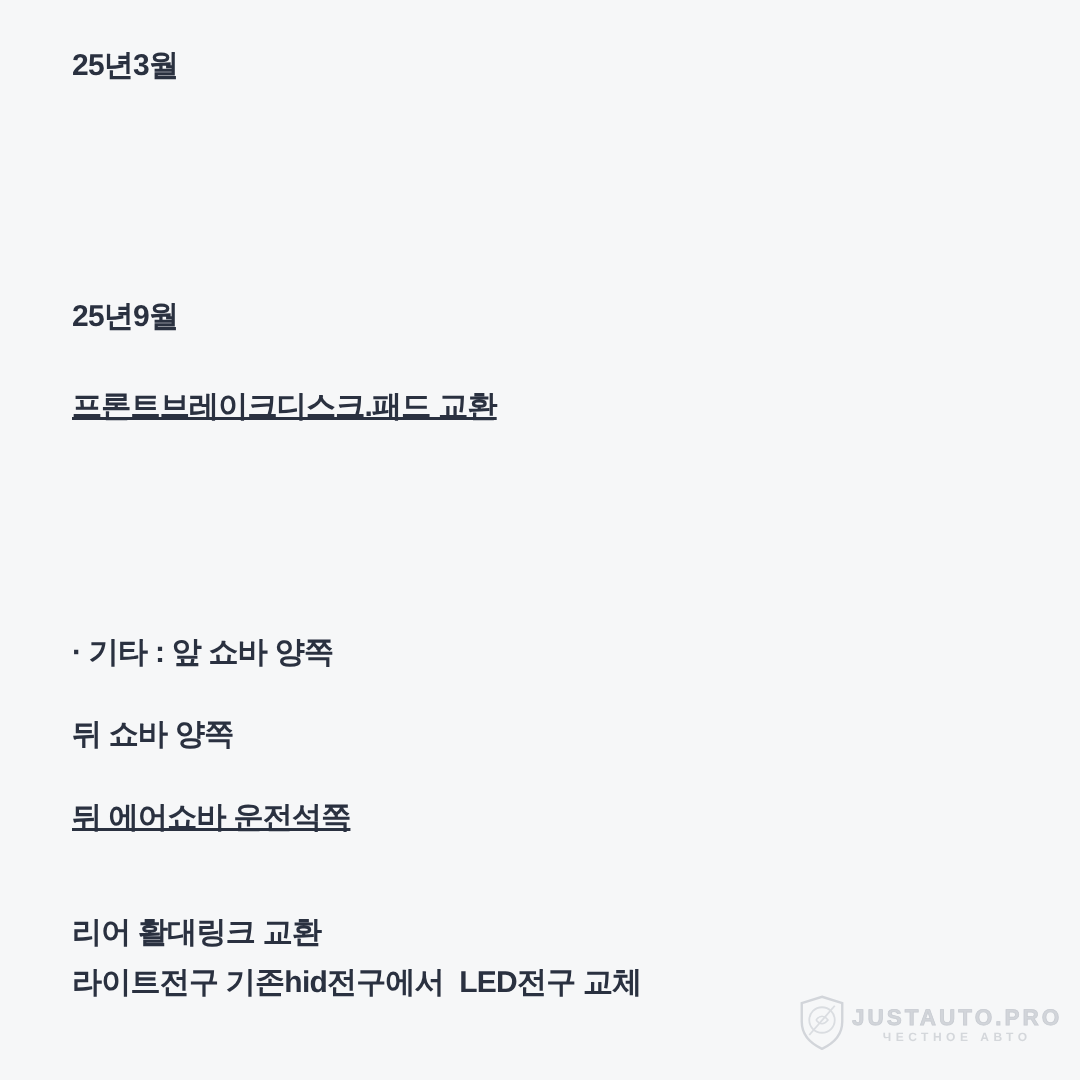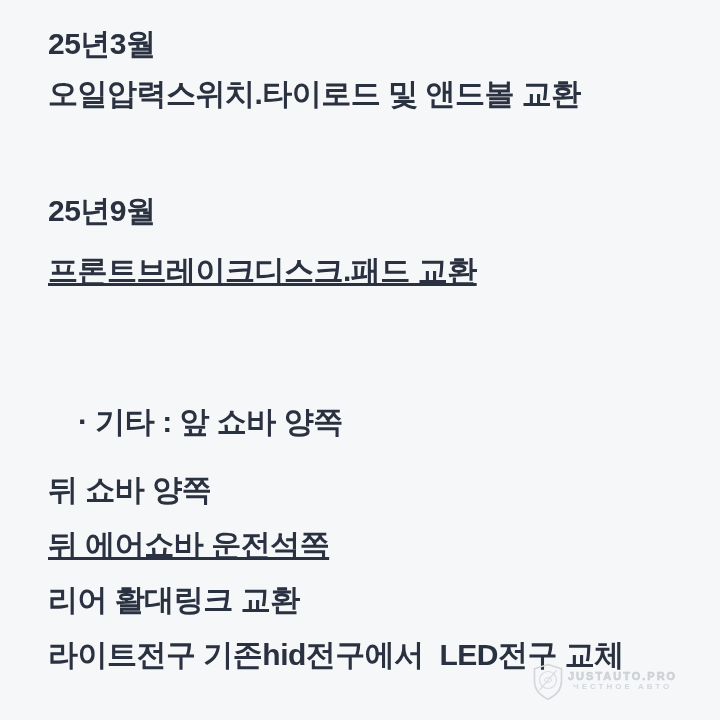--- a/index.html
+++ b/index.html
@@ -9,68 +9,67 @@
     background: #f6f7f8;
     font-family: "Liberation Sans", "DejaVu Sans", sans-serif;
     position: relative;
     overflow: hidden;
   }
   .memo { position: absolute; inset: 0; }
   .line {
     position: absolute;
     left: 48px;
     margin: 0;
-    font-size: 30px;
+    font-size: 20px;
     font-weight: 700;
     line-height: 36px;
     color: #2a3140;
     letter-spacing: -0.5px;
     white-space: pre;
   }
   .l1 { top: 26px; }
   .l2 { top: 76px; }
   .l3 { top: 193px; }
   .l4 { top: 253px; text-decoration: underline; }
-  .l5 { top: 404px; margin-left: 30px; }
+  .l5 { top: 417px; }
   .l6 { top: 472px; }
   .l7 { top: 527px; text-decoration: underline; }
-  .l8 { top: 582px; text-align: right; }
+  .l8 { top: 604px; text-align: right; }
   .l9 { top: 637px; text-align: right; }
 
   .watermark {
     position: absolute;
     left: 532px;
     top: 663px;
     display: flex;
     align-items: flex-start;
     gap: 4px;
   }
   .wm-shield { width: 32px; height: 38px; flex: 0 0 auto; }
   .wm-texts { display: flex; flex-direction: column; align-items: center; margin-top: 7px; }
   .wm-brand {
-    font-size: 11px;
+    font-size: 15px;
     font-weight: 700;
     color: #d2d5da;
     letter-spacing: 2px;
     -webkit-text-stroke: 0.5px #c7cbd1;
   }
   .wm-tagline {
     font-size: 8px;
     font-weight: 700;
     color: #d4d7db;
     letter-spacing: 3px;
     margin-top: 0;
   }
 </style>
 </head>
 <body>
 
 <div class="memo">
   <p class="line l1">25년3월</p>
-  <p class="line l2">오일압력스위치.타이로드 및 앤드볼 교환</p>
 
   <p class="line l3">25년9월</p>
   <p class="line l4">프론트브레이크디스크.패드 교환</p>
 
   <p class="line l5">· 기타 : 앞 쇼바 양쪽</p>
   <p class="line l6">뒤 쇼바 양쪽</p>
   <p class="line l7">뒤 에어쇼바 운전석쪽</p>
   <p class="line l8">리어 활대링크 교환</p>
   <p class="line l9">라이트전구 기존hid전구에서  LED전구 교체</p>
 </div>

